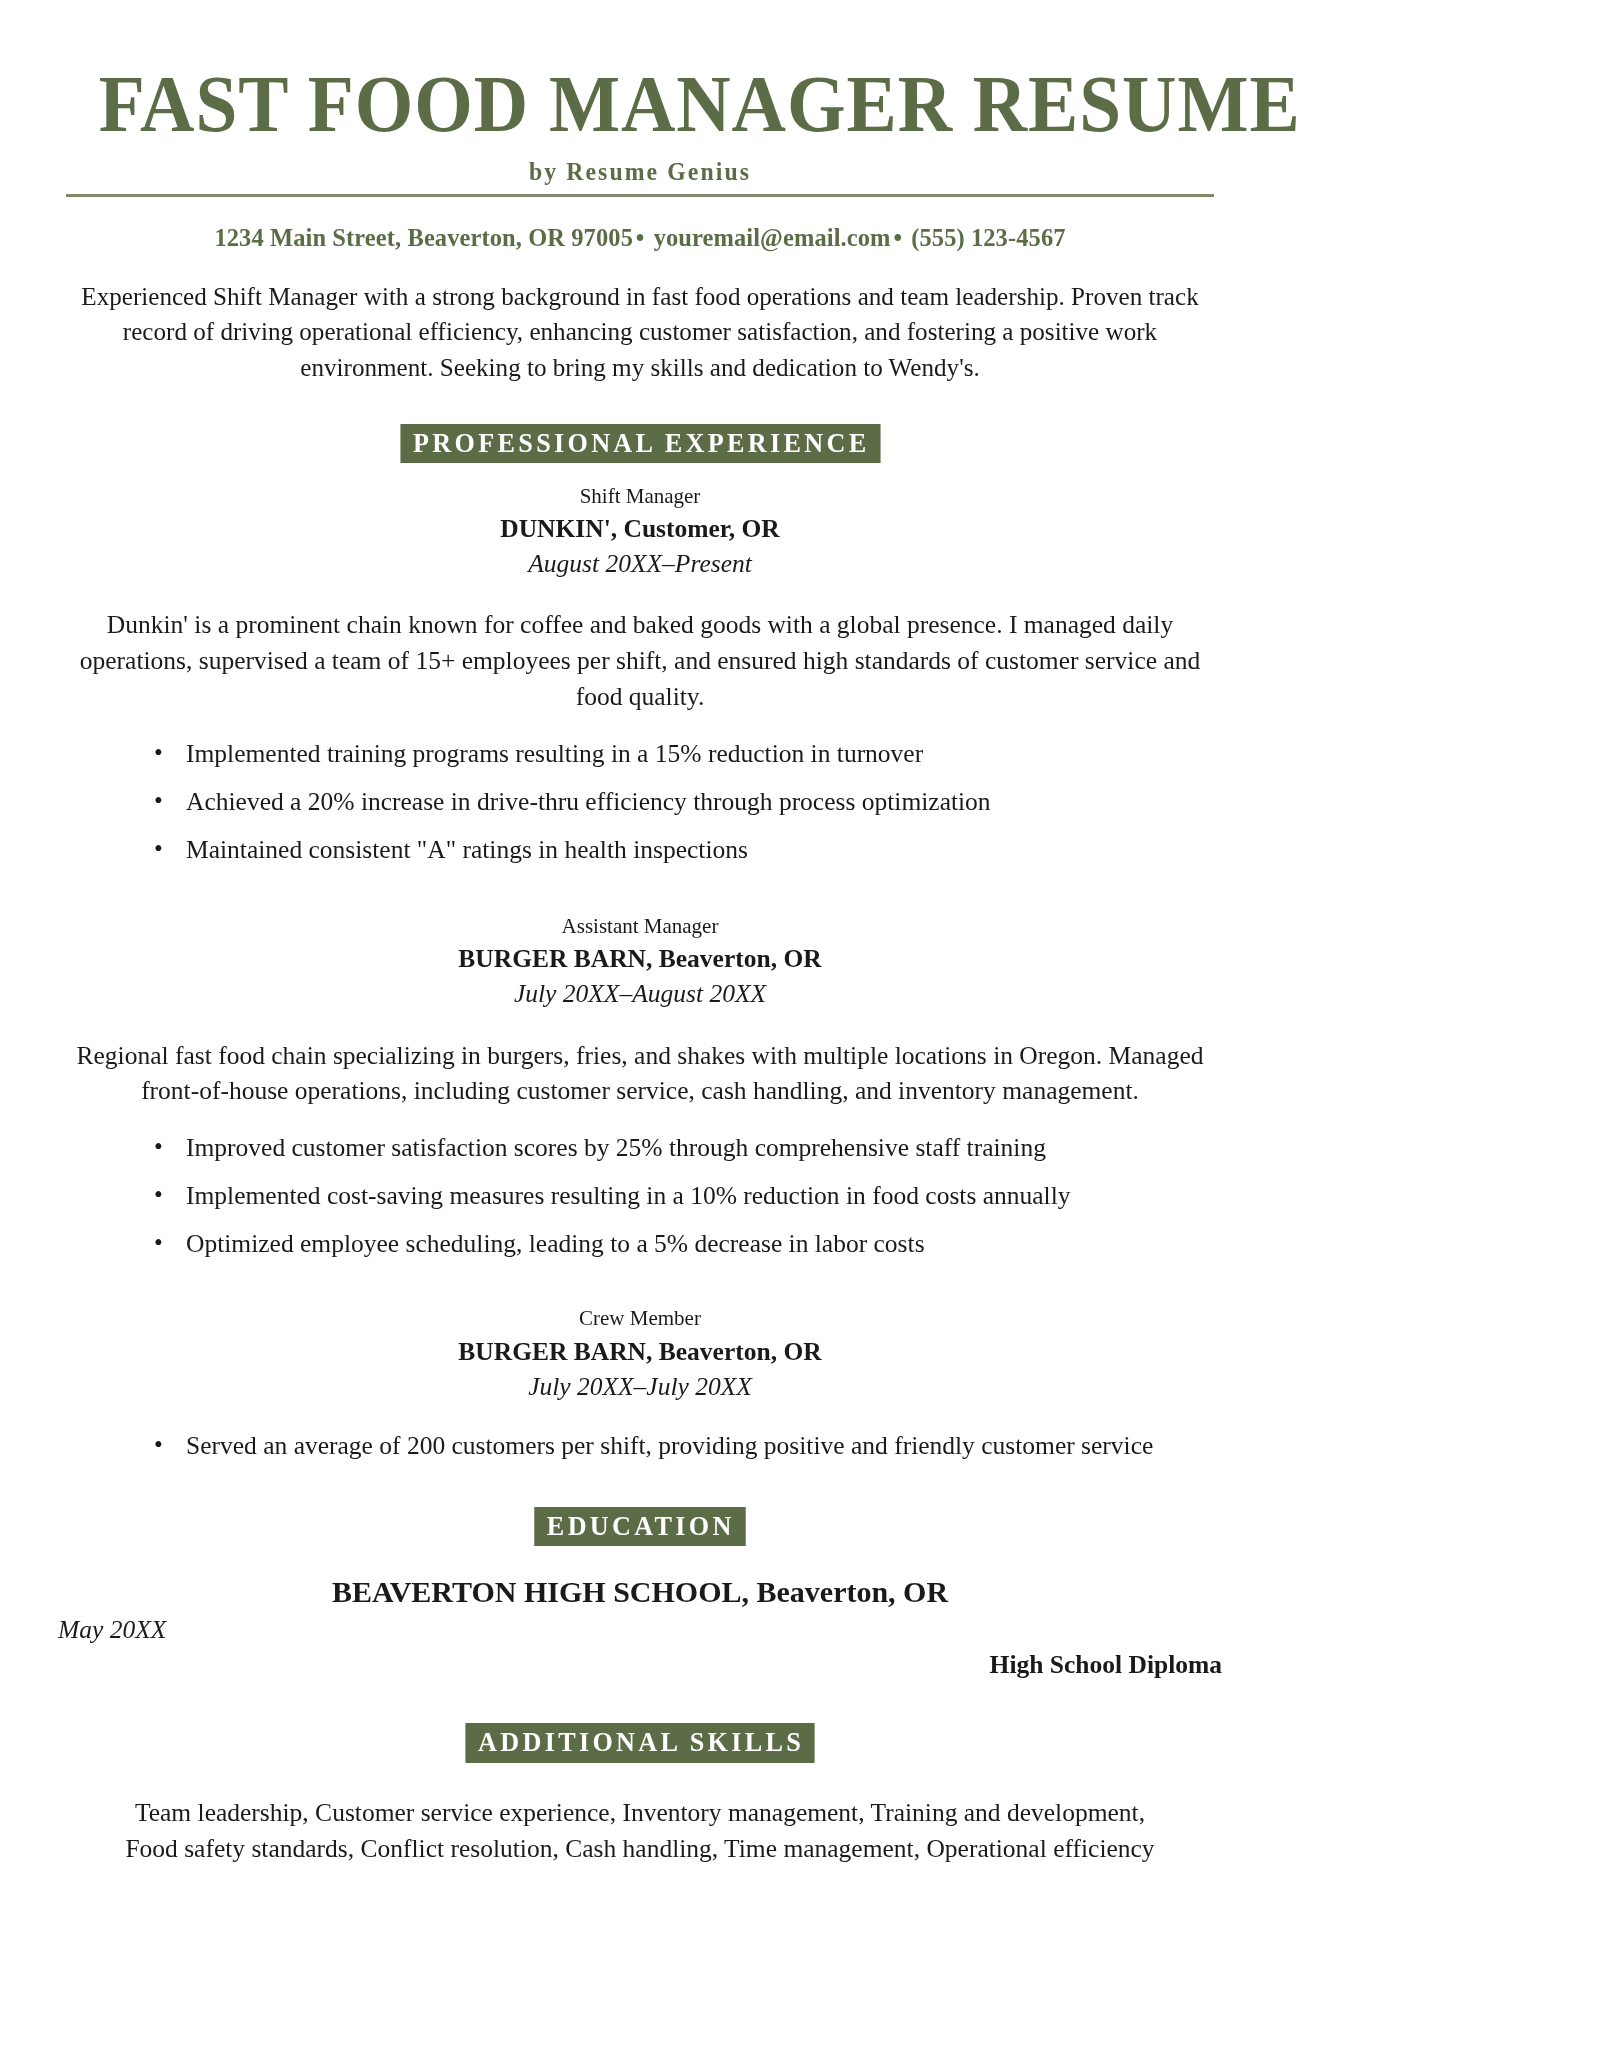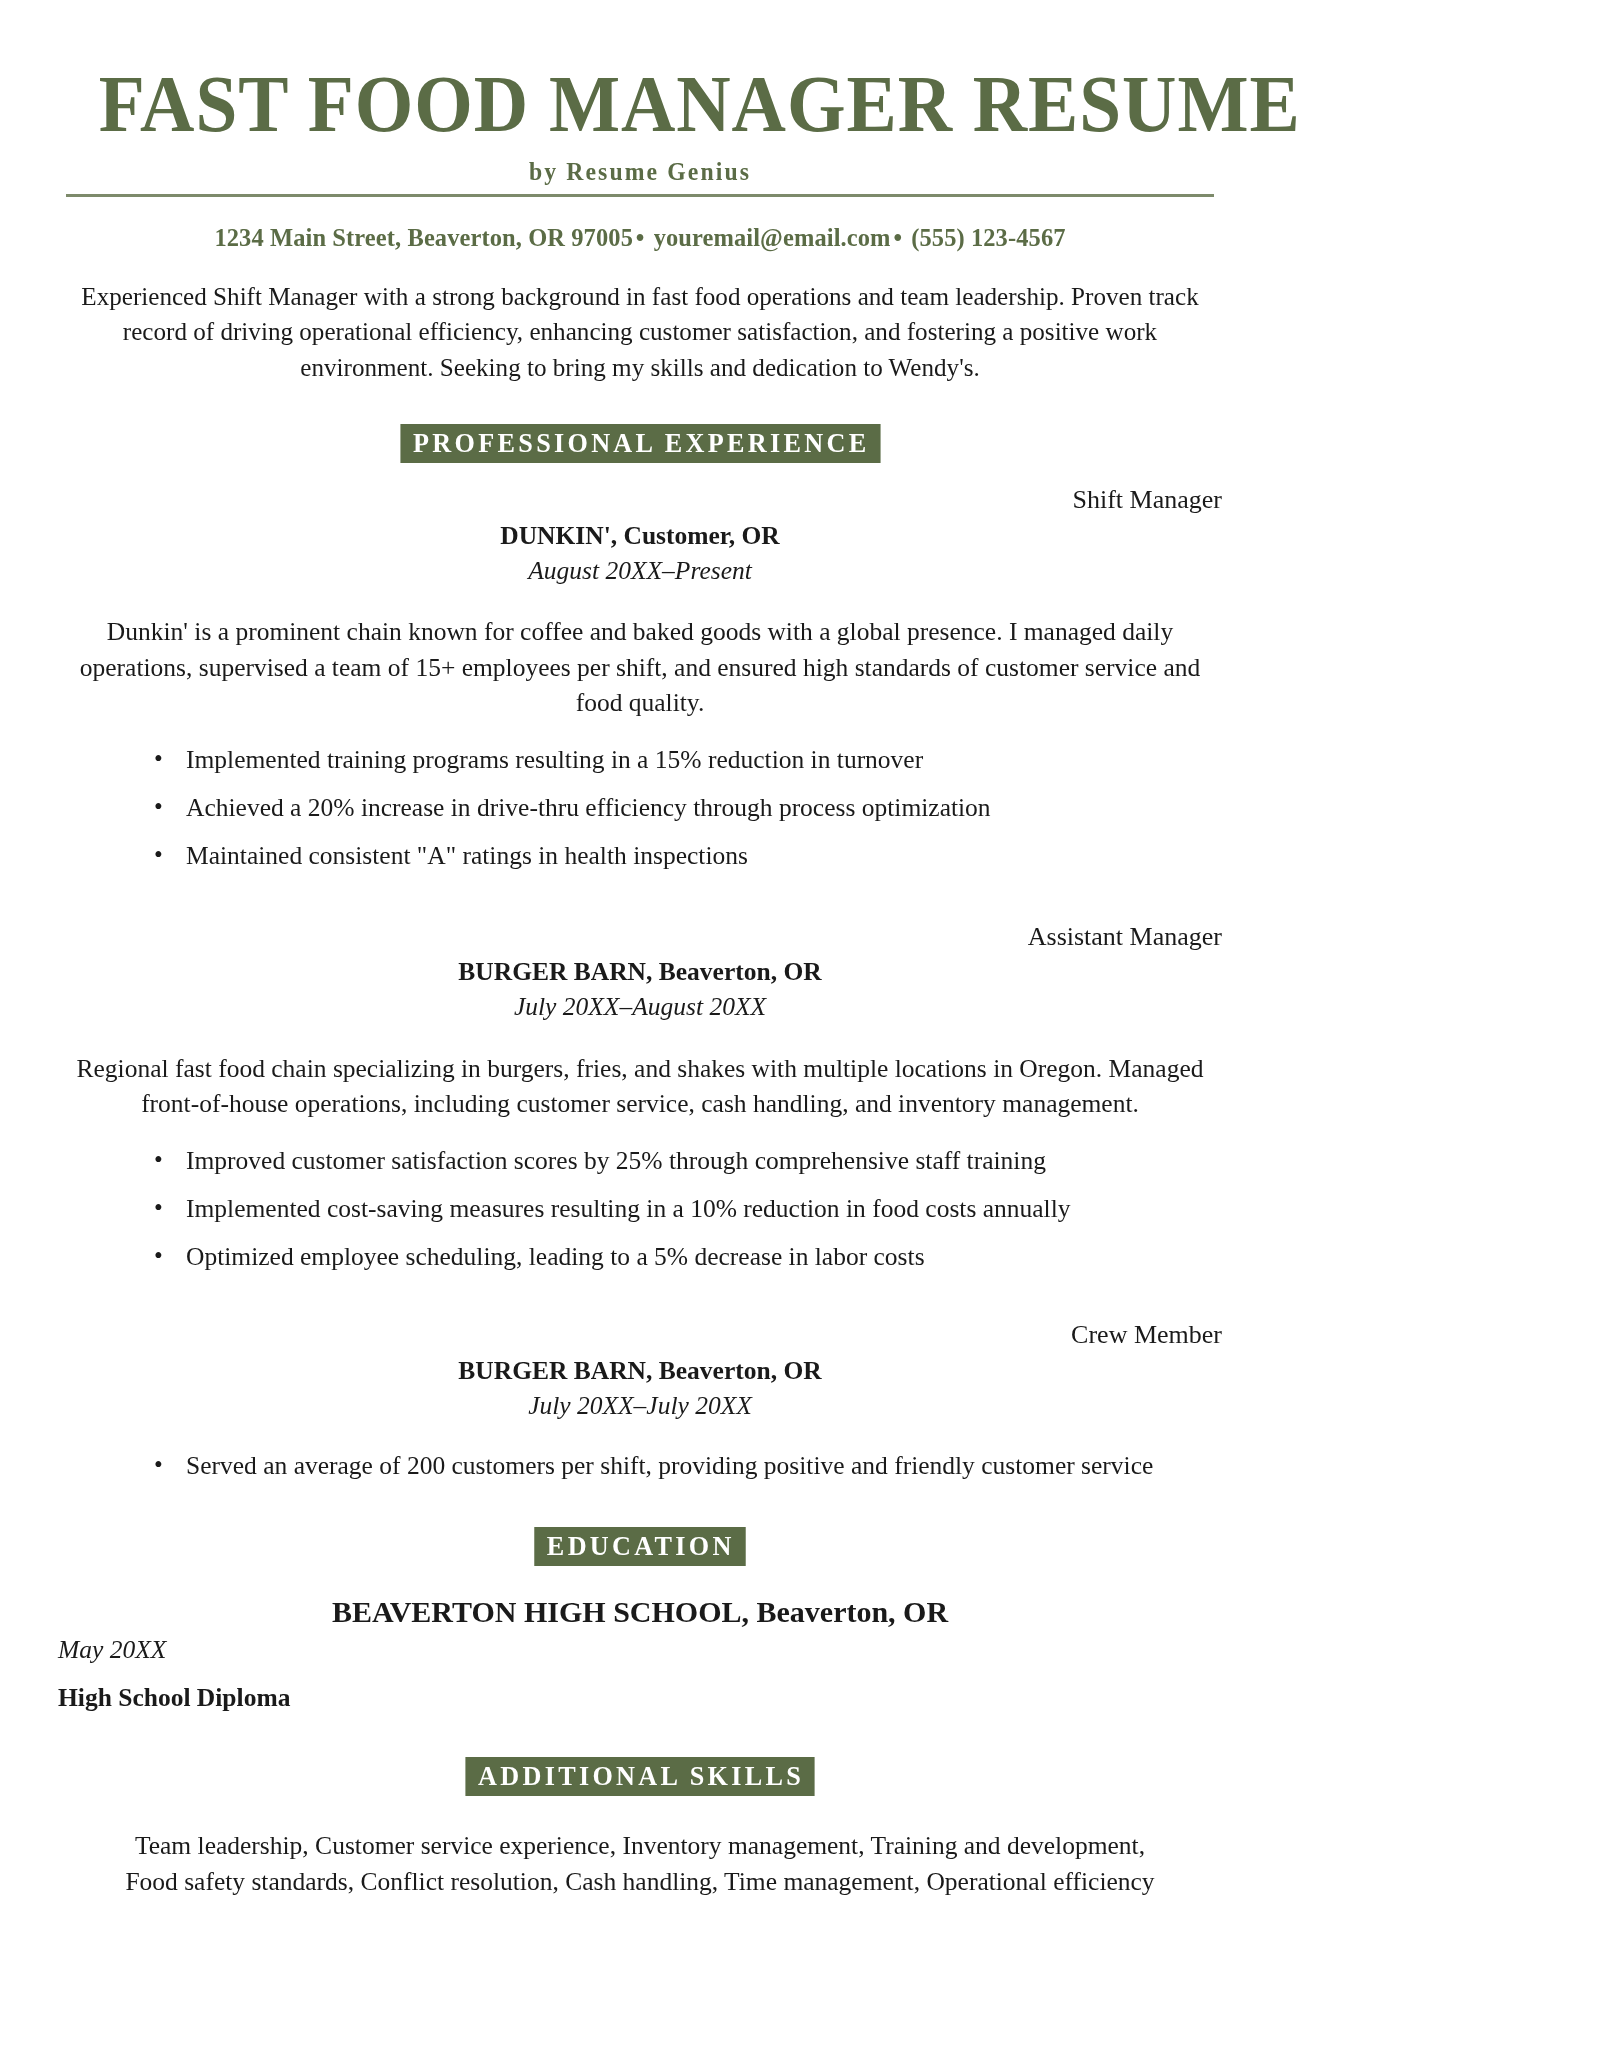--- a/index.html
+++ b/index.html
@@ -83,22 +83,22 @@
     font-weight: 700;
     letter-spacing: 3.4px;
     padding: 4px 11px 5px 13px;
     line-height: 1.12;
     transform: scaleX(0.97);
   }
 
   
   .entry { margin-top: 20px; }
   .entry-title {
-    text-align: right;
-    font-size: 26px;
+    text-align: center;
+    font-size: 21px;
     font-weight: 400;
     line-height: 1.30;
   }
   .entry-org {
     text-align: center;
     font-size: 25.5px;
     font-weight: 700;
     line-height: 1.30;
     margin-top: 2px;
   }
@@ -148,25 +148,25 @@
     font-weight: 700;
     line-height: 1.32;
   }
   .edu-date {
     font-size: 25.5px;
     font-style: italic;
     line-height: 1.32;
     margin-top: 1px;
   }
   .edu-degree {
-    text-align: left;
+    text-align: right;
     font-size: 25.5px;
     font-weight: 700;
     line-height: 1.32;
-    margin-top: 15px;
+    margin-top: 1px;
   }
 
   
   .skills-text {
     text-align: center;
     font-size: 25.5px;
     line-height: 1.42;
     margin: 32px auto 0 auto;
     max-width: 1310px;
   }

